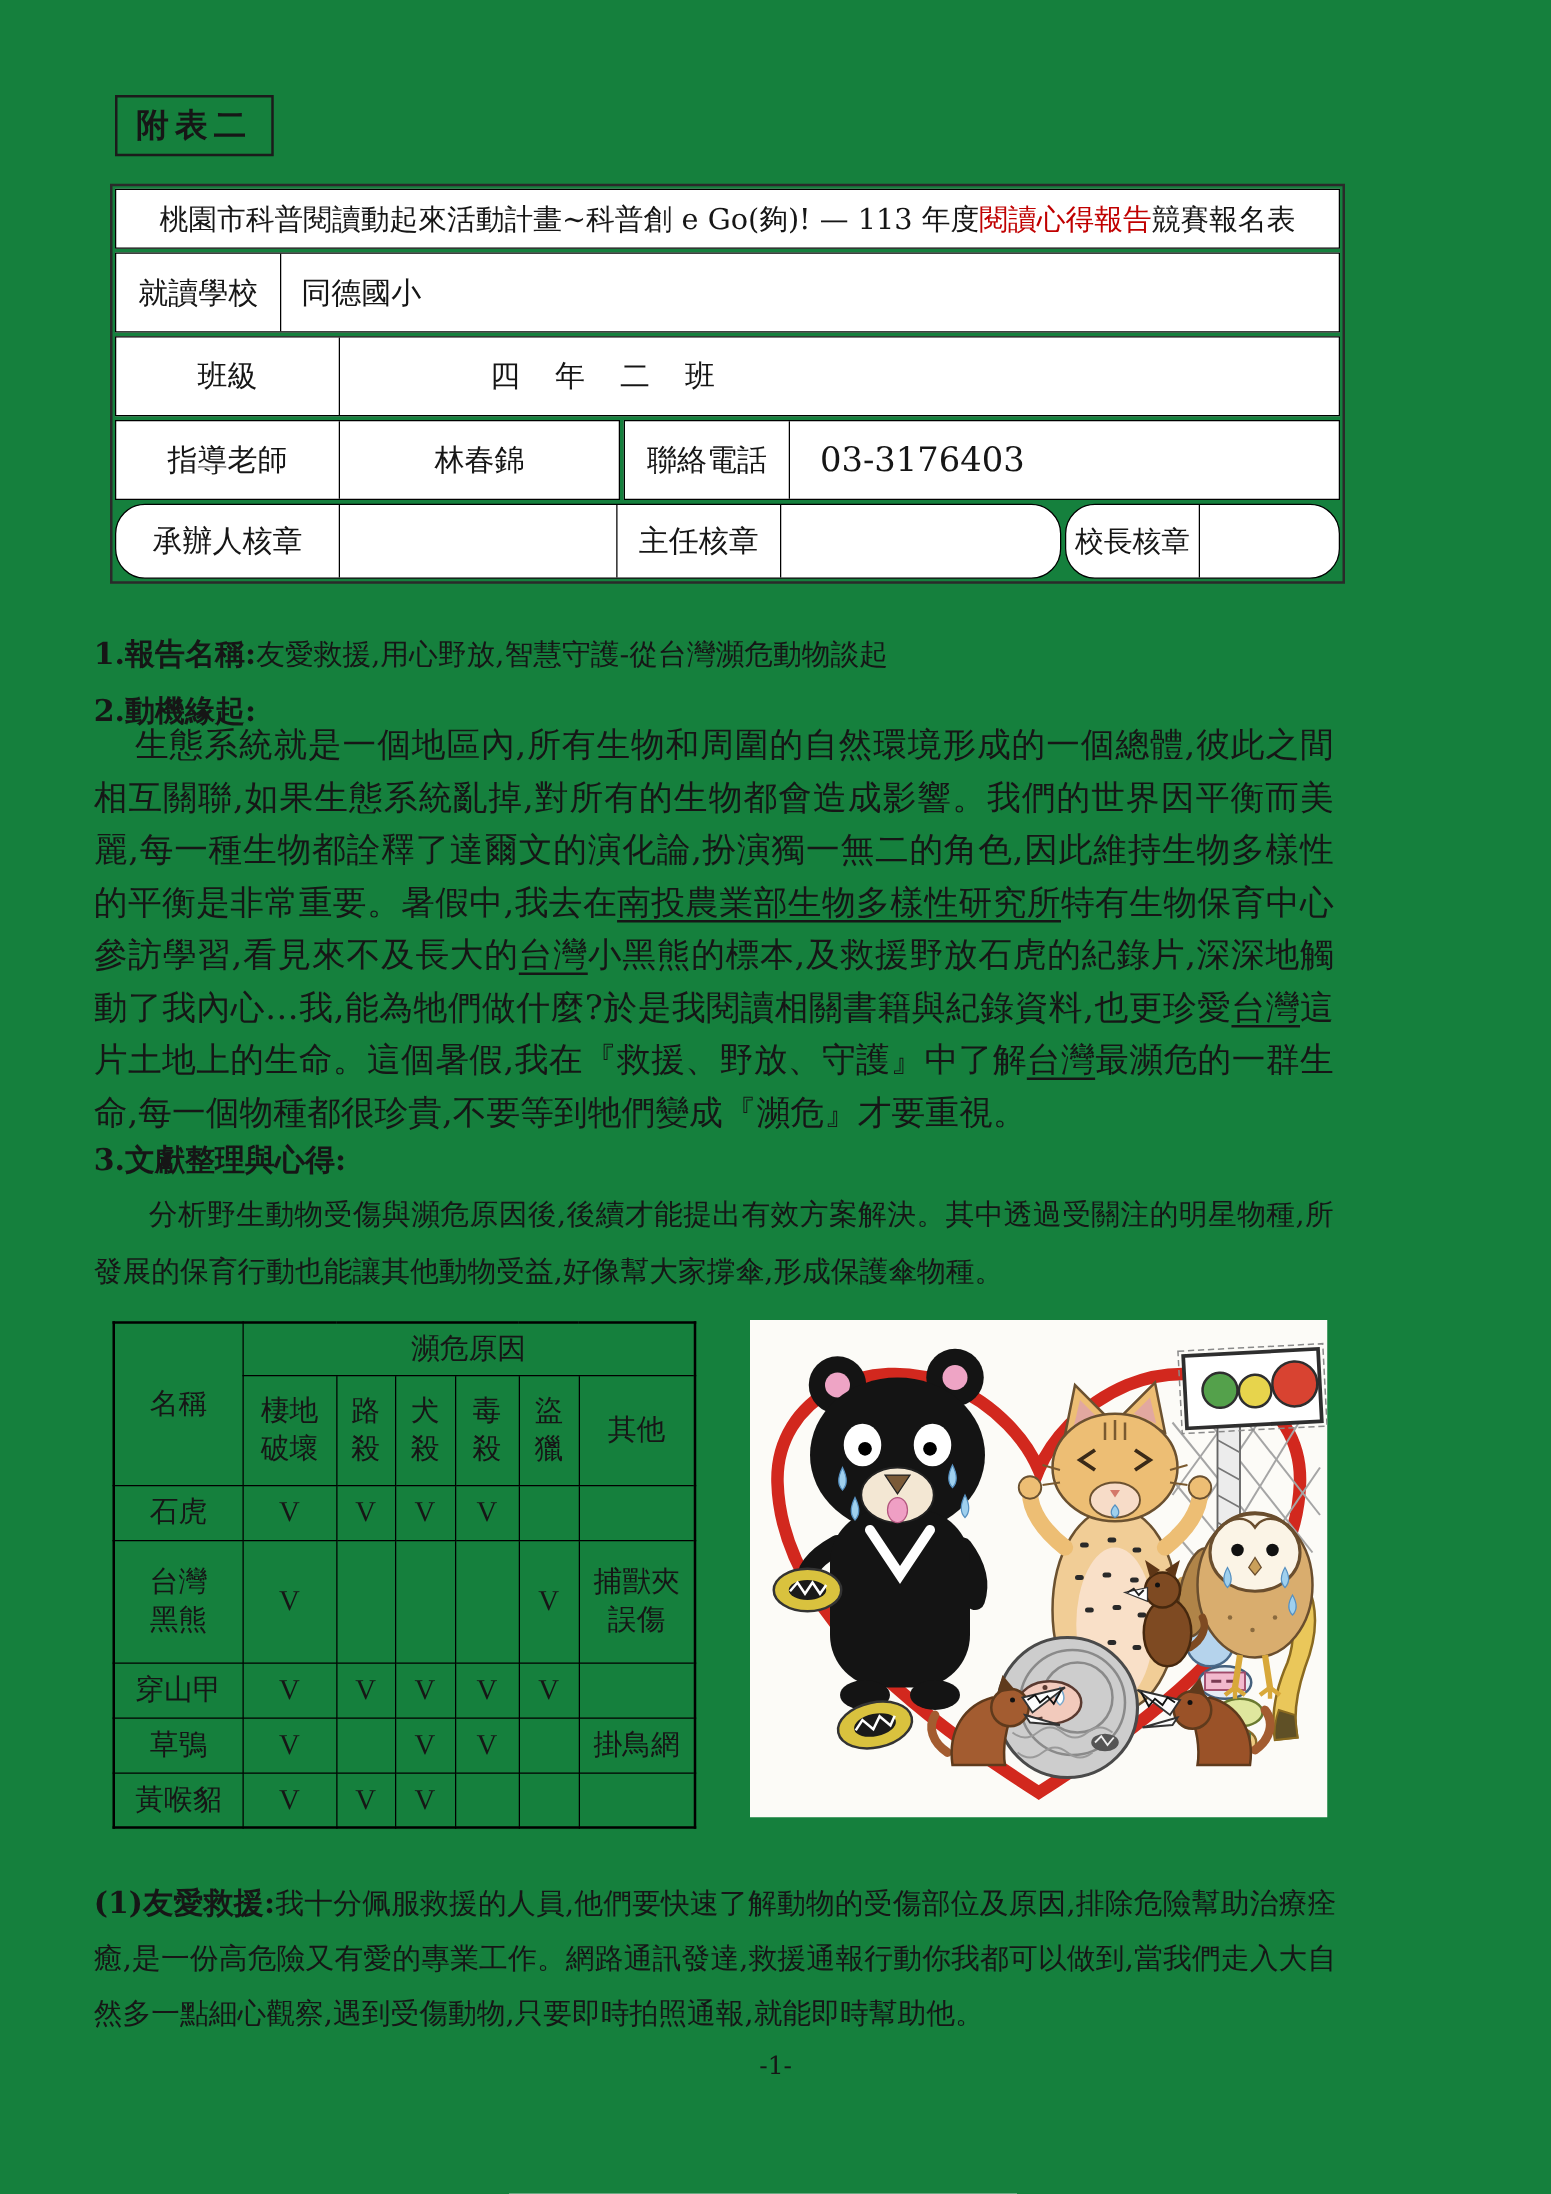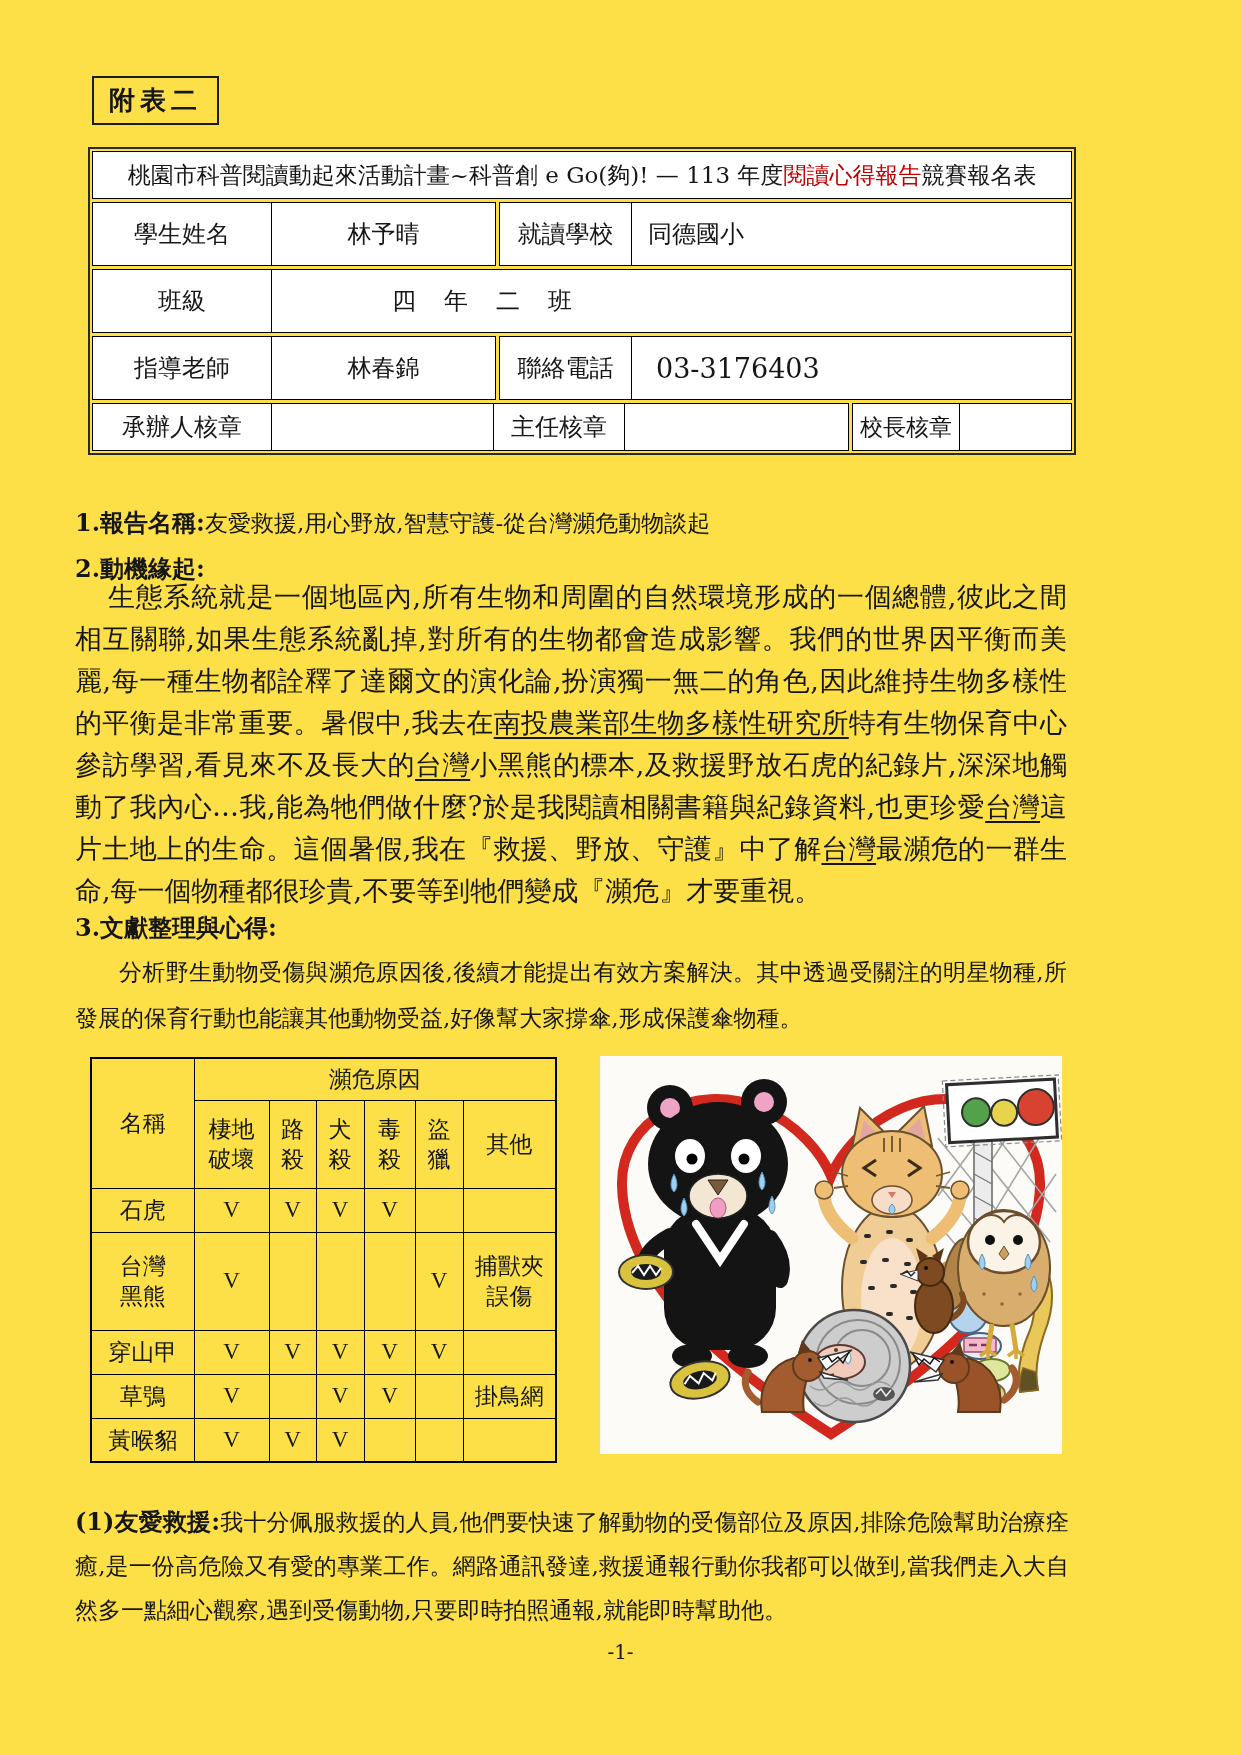--- a/index.html
+++ b/index.html
@@ -1,33 +1,33 @@
 <!DOCTYPE html>
 <html><head>
 <meta charset="utf-8">
 <style>
   html,body{margin:0;padding:0;background:#e8e8e8;}
-  .page{position:relative;width:1241px;height:1755px;background:#fde047;margin:0 auto;
+  .page{position:relative;width:1241px;height:1755px;background:#15803d;margin:0 auto;
         font-family:"DejaVu Serif","Liberation Serif",serif;color:#161616;overflow:hidden;}
 
   
   .tag-box{position:absolute;left:92px;top:76px;border:2px solid #1b1b1b;
            padding:5px 15px;font-size:26px;font-weight:bold;letter-spacing:5px;}
 
   
   .form-wrap{position:absolute;left:88px;top:147px;width:988px;box-sizing:border-box;
              border:2px solid #2a2a2a;padding:2px;}
   .frow{display:flex;gap:3px;margin-bottom:3px;}
   .frow:last-child{margin-bottom:0;}
   .fbox{border:1px solid #000;display:flex;align-items:stretch;box-sizing:border-box;background:#fff;}
   .fcell{display:flex;align-items:center;justify-content:center;font-size:24px;box-sizing:border-box;}
   .fcell + .fcell{border-left:1px solid #000;}
   .title-box{width:100%;height:48px;align-items:center;justify-content:center;font-size:23px;white-space:nowrap;}
   .hl-red{color:#c00000;}
-  .h64{height:64px;} .h52{height:48px;}
+  .h64{height:64px;} .h52{height:60px;border-radius:24px;}
   .w-label{width:178px;flex:0 0 178px;}
   .w-label2{width:131px;flex:0 0 131px;}
   .w-val{width:222px;flex:0 0 222px;}
   .w-seal-label{width:106px;flex:0 0 106px;font-size:23px;}
   .grow{flex:1 1 auto;}
   .left-pad{justify-content:flex-start;padding-left:16px;}
   .class-val{justify-content:flex-start;padding-left:120px;letter-spacing:2px;}
   .phone-val{justify-content:flex-start;padding-left:24px;font-size:27px;}
   .boxA{width:404px;flex:0 0 404px;}
   .boxSealA{width:757px;flex:0 0 757px;}
@@ -70,24 +70,20 @@
   <div class="form-wrap">
     <div class="frow">
       <div class="fbox title-box">
         <span>桃園市科普閱讀動起來活動計畫~科普創 e Go(夠)! — 113 年度</span>
           <span class="hl-red">閱讀心得報告</span>
           <span>競賽報名表</span>
       </div>
     </div>
 
     <div class="frow">
-      <div class="fbox boxA h64">
-        <div class="fcell w-label">學生姓名</div>
-        <div class="fcell grow">林予晴</div>
-      </div>
       <div class="fbox grow h64">
         <div class="fcell w-label2">就讀學校</div>
         <div class="fcell grow left-pad">同德國小</div>
       </div>
     </div>
 
     <div class="frow">
       <div class="fbox grow h64">
         <div class="fcell w-label">班級</div>
         <div class="fcell grow class-val">四　年　二　班</div>

